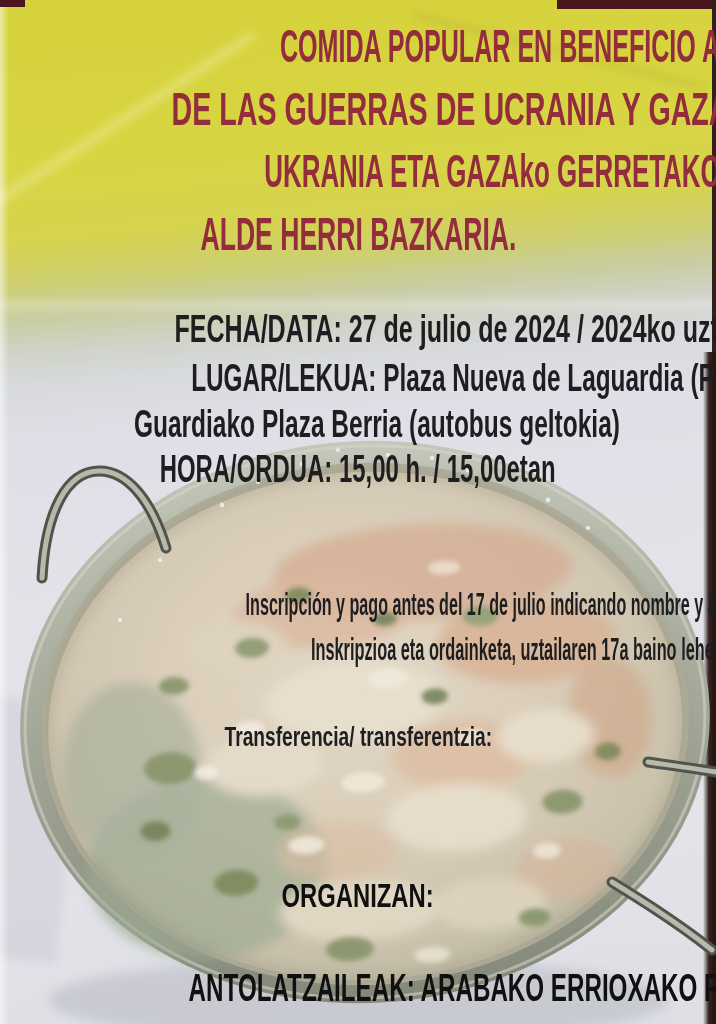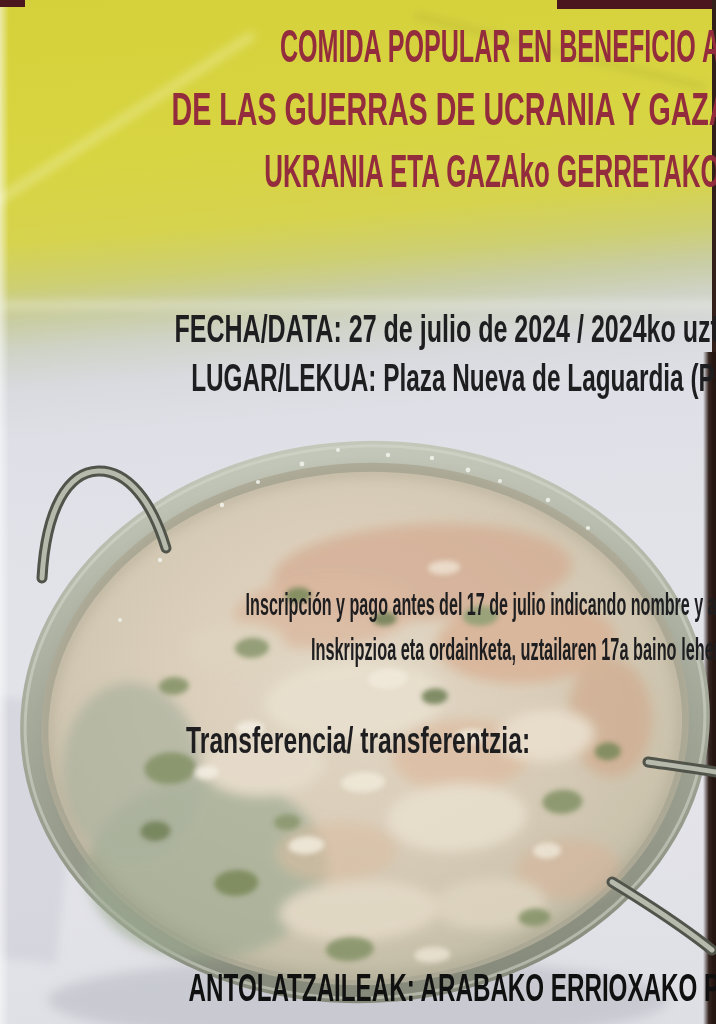--- a/index.html
+++ b/index.html
@@ -36,21 +36,21 @@
   .edge.top-right{left:557px;top:0;width:159px;height:9px;background:var(--edge-maroon,#4b161d);}
   .edge.right-thin{right:0;top:0;width:4px;height:100%;background:#33201b;}
   .edge.right-wide{right:0;top:352px;width:13px;height:672px;
     background:linear-gradient(to right,rgba(44,27,22,0),rgba(44,27,22,.96) 45%,#241511);}
   
   .line{position:absolute;left:0;right:0;text-align:center;line-height:1;font-weight:bold;white-space:nowrap;z-index:5;}
   .fit{display:inline-block;transform-origin:50% 50%;}
   .title{color:var(--title-red,#932c3d);font-size:46px;letter-spacing:0;}
   .detail{color:var(--text-black,#1e1e20);font-size:38px;}
   .note{color:var(--text-black,#1e1e20);font-size:31px;}
-  .pay{color:var(--text-black,#1e1e20);font-size:36px;}
+  .pay{color:var(--text-black,#1e1e20);font-size:28px;}
   .org{color:var(--organizer-black,#101010);}
   #pan{position:absolute;left:0;top:0;z-index:1;pointer-events:none;}
 </style>
 </head>
 <body>
 
 <div id="poster">
 
   <div class="crease c1"></div>
   <div class="crease c2"></div>
@@ -171,24 +171,28 @@
   </svg>
 
   <div class="edge top-left"></div>
   <div class="edge top-right"></div>
   <div class="edge right-thin"></div>
   <div class="edge right-wide"></div>
 
   <div class="line title" style="top:23px"><span class="fit" style="transform: scaleX(0.5455);">COMIDA POPULAR EN BENEFICIO A LOS REFUGIADOS</span></div>
   <div class="line title" style="top:86px"><span class="fit" style="transform: scaleX(0.6226);">DE LAS GUERRAS DE UCRANIA Y GAZA.</span></div>
   <div class="line title" style="top:148px"><span class="fit" style="transform: scaleX(0.5634);">UKRANIA ETA GAZAko GERRETAKO ERREFUXIATUEN</span></div>
+  <div class="line title" style="top:211px"><span class="fit" style="transform: scaleX(0.5778);">ALDE HERRI BAZKARIA.</span></div>
 
   <div class="line detail" style="top:310px"><span class="fit" style="transform: scaleX(0.659);">FECHA/DATA: 27 de julio de 2024 / 2024ko uztailaren 27a</span></div>
   <div class="line detail" style="top:359px"><span class="fit" style="transform: scaleX(0.6408);">LUGAR/LEKUA: Plaza Nueva de Laguardia (Parada de bus)</span></div>
+  <div class="line detail" style="top:405px"><span class="fit" style="transform: scaleX(0.6447);">Guardiako Plaza Berria (autobus geltokia)</span></div>
+  <div class="line detail" style="top:450px"><span class="fit" style="transform: scaleX(0.6293);">HORA/ORDUA: 15,00 h. / 15,00etan</span></div>
 
   <div class="line note" style="top:589px"><span class="fit" style="transform: scaleX(0.5199);">Inscripción y pago antes del 17 de julio indicando nombre y apellidos</span></div>
   <div class="line note" style="top:634px"><span class="fit" style="transform: scaleX(0.5267);">Inskripzioa eta ordainketa, uztailaren 17a baino lehen, IZENA eta BI ABIZENAK adierazita.</span></div>
 
   <div class="line pay" style="top:723px"><span class="fit" style="transform: scaleX(0.685);">Transferencia/ transferentzia:</span></div>
 
+  <div class="line org" style="top:878px;font-size:34px"><span class="fit" style="transform: scaleX(0.6998);">ORGANIZAN:</span></div>
   <div class="line org" style="top:969px;font-size:38px"><span class="fit" style="transform: scaleX(0.6363);">ANTOLATZAILEAK: ARABAKO ERRIOXAKO PARROKIAK</span></div>
 
 </div>
 
 </body></html>

